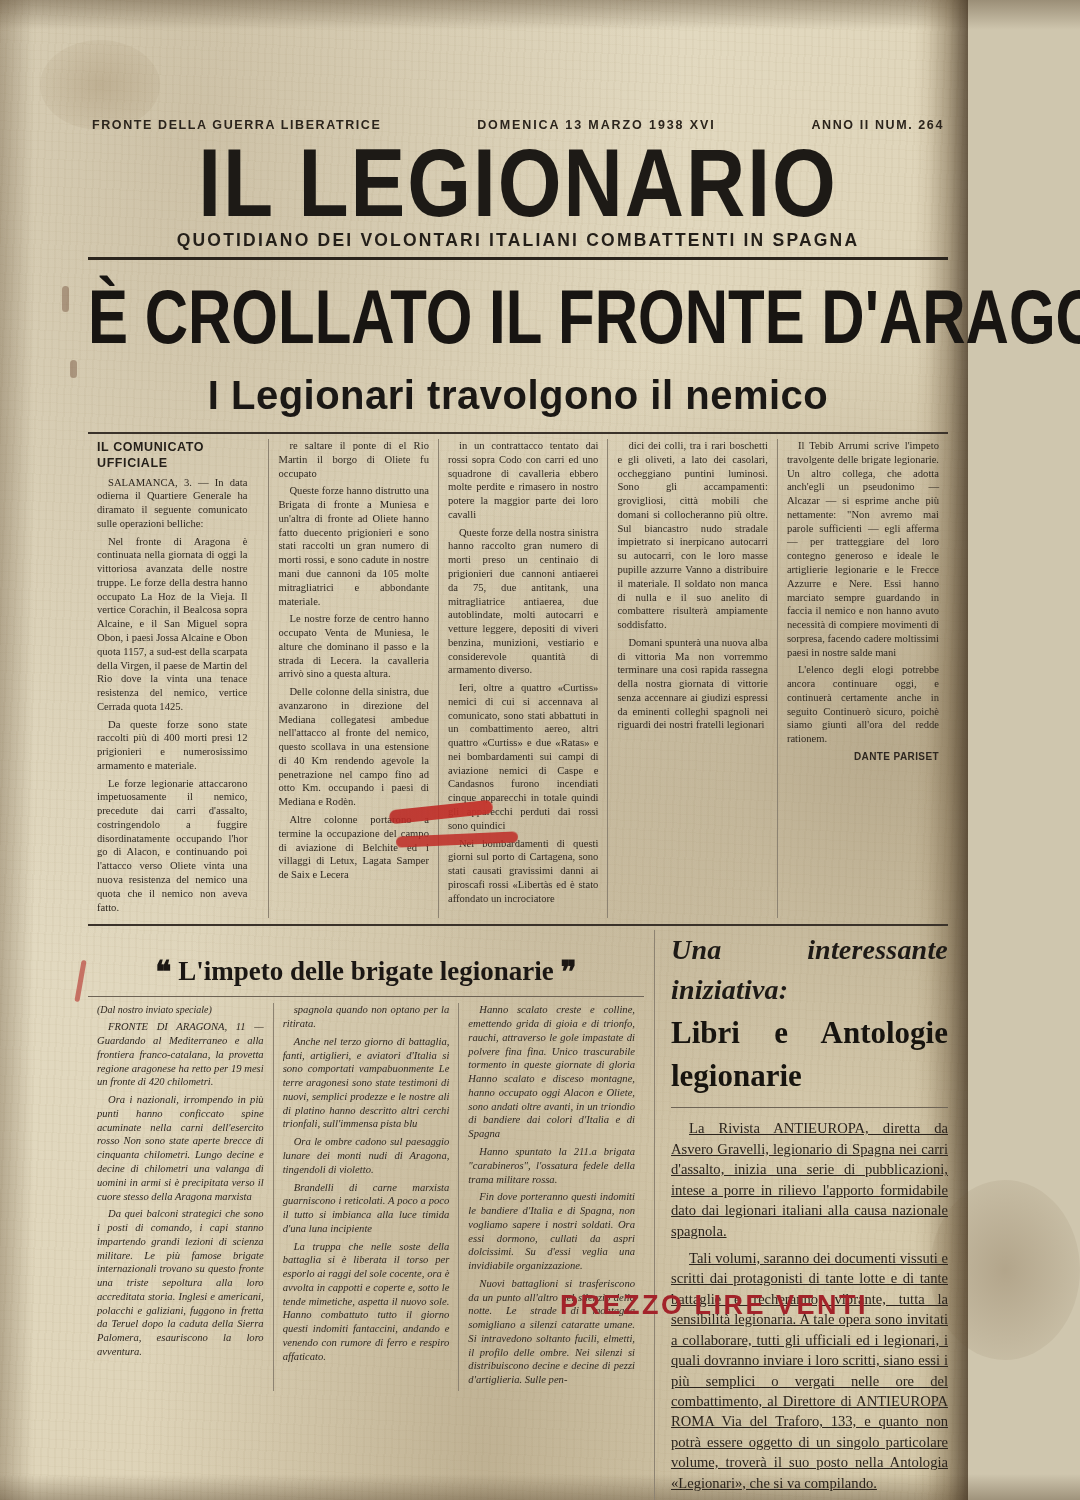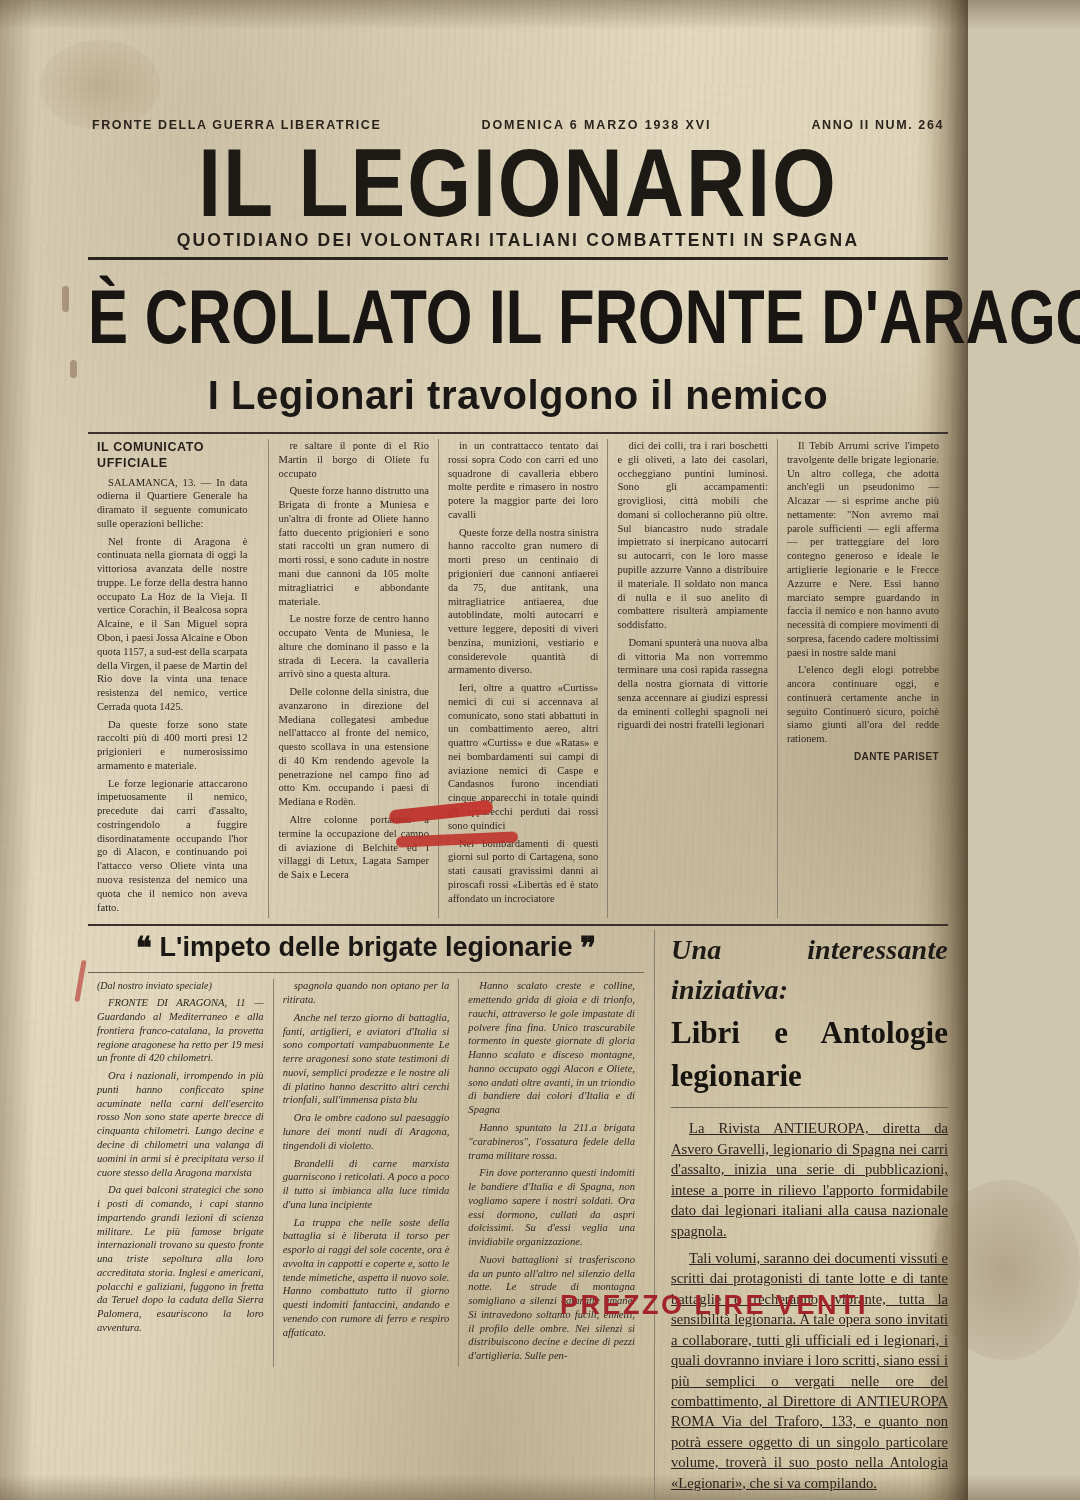--- a/index.html
+++ b/index.html
@@ -126,23 +126,23 @@
     color:#241f19;text-align:left;margin-bottom:4px;
   }
   .col p{margin:0 0 4px 0;text-indent:11px;}
   .col p.first{text-indent:11px;}
   .sig{text-align:right;font-family:"Liberation Sans",sans-serif;font-weight:bold;font-size:10px;letter-spacing:0.4px;margin-top:4px;}
 
   
   .midrule{height:2px;background:#3a322a;margin-top:6px;}
   .lower{display:flex;margin-top:4px;}
   .quotehead{
-    font-family:Liberation Sans, sans-serif;
+    font-family:Liberation Serif, serif;
     font-weight:bold;font-size:27px;text-align:center;color:#1b1714;
-    letter-spacing:0px;white-space:nowrap;
+    letter-spacing:0px;white-space:nowrap;margin-top:24px;
   }
   .quotehead .q{font-size:30px;vertical-align:-2px;}
   .smallrule{height:1px;background:#6d6355;margin:7px 0 6px 0;}
   .italic{font-style:italic;}
   .col .src{font-style:italic;font-size:10px;text-indent:0;}
   .initiativa{
     font-family:"Liberation Serif",serif;
     font-style:italic;font-weight:bold;font-size:28px;color:#1e1a16;
     letter-spacing:0.2px;
   }
@@ -198,37 +198,37 @@
   <div class="stain" style="left:40px;top:40px;width:120px;height:90px;background:radial-gradient(rgba(120,92,54,0.22),rgba(0,0,0,0));"></div>
   <div class="stain" style="left:930px;top:1180px;width:150px;height:180px;background:radial-gradient(rgba(105,80,48,0.28),rgba(0,0,0,0));"></div>
   <div class="blotch" style="left:62px;top:286px;"></div>
   <div class="blotch" style="left:70px;top:360px;height:18px;"></div>
   <div class="redscratch"></div>
 
   <div id="sheet">
 
     <div class="topline">
       <span>FRONTE DELLA GUERRA LIBERATRICE</span>
-      <span class="mid">DOMENICA 6 MARZO 1938 XVI</span>
+      <span class="mid">DOMENICA 13 MARZO 1938 XVI</span>
       <span>ANNO II NUM. 264</span>
     </div>
 
     <div class="title">IL LEGIONARIO</div>
     <div class="subtitle">QUOTIDIANO DEI VOLONTARI ITALIANI COMBATTENTI IN SPAGNA</div>
     <div class="rule"></div>
 
     <div class="headline">È CROLLATO IL FRONTE D'ARAGONA</div>
     <div class="subhead">I Legionari travolgono il nemico</div>
     <div class="rule2"></div>
 
     <div class="cols">
 
       <div class="col c1">
         <div class="colhead">IL COMUNICATO UFFICIALE</div>
-        <p class="first">SALAMANCA, 13. — In data odierna il Quartiere Generale ha diramato il seguente comunicato sulle operazioni belliche:</p>
+        <p class="first">SALAMANCA, 3. — In data odierna il Quartiere Generale ha diramato il seguente comunicato sulle operazioni belliche:</p>
         <p>Nel fronte di Aragona è continuata nella giornata di oggi la vittoriosa avanzata delle nostre truppe. Le forze della destra hanno occupato La Hoz de la Vieja. Il vertice Corachin, il Bealcosa sopra Alcaine, e il San Miguel sopra Obon, i paesi Jossa Alcaine e Obon quota 1157, a sud-est della scarpata della Virgen, il paese de Martin del Rio dove la vinta una tenace resistenza del nemico, vertice Cerrada quota 1425.</p>
         <p>Da queste forze sono state raccolti più di 400 morti presi 12 prigionieri e numerosissimo armamento e materiale.</p>
         <p>Le forze legionarie attaccarono impetuosamente il nemico, precedute dai carri d'assalto, costringendolo a fuggire disordinatamente occupando l'hor go di Alacon, e continuando poi l'attacco verso Oliete vinta una nuova resistenza del nemico una quota che il nemico non aveva fatto.</p>
       </div>
 
       <div class="col c2">
         <p class="first">re saltare il ponte di el Rio Martin il borgo di Oliete fu occupato</p>
         <p>Queste forze hanno distrutto una Brigata di fronte a Muniesa e un'altra di fronte ad Oliete hanno fatto duecento prigionieri e sono stati raccolti un gran numero di morti rossi, e sono cadute in nostre mani due cannoni da 105 molte mitragliatrici e abbondante materiale.</p>
         <p>Le nostre forze de centro hanno occupato Venta de Muniesa, le alture che dominano il passo e la strada di Lecera. la cavalleria arrivò sino a questa altura.</p>
         <p>Delle colonne della sinistra, due avanzarono in direzione del Mediana collegatesi ambedue nell'attacco al fronte del nemico, questo scollava in una estensione di 40 Km rendendo agevole la penetrazione nel campo fino ad otto Km. occupando i paesi di Mediana e Rodèn.</p>

